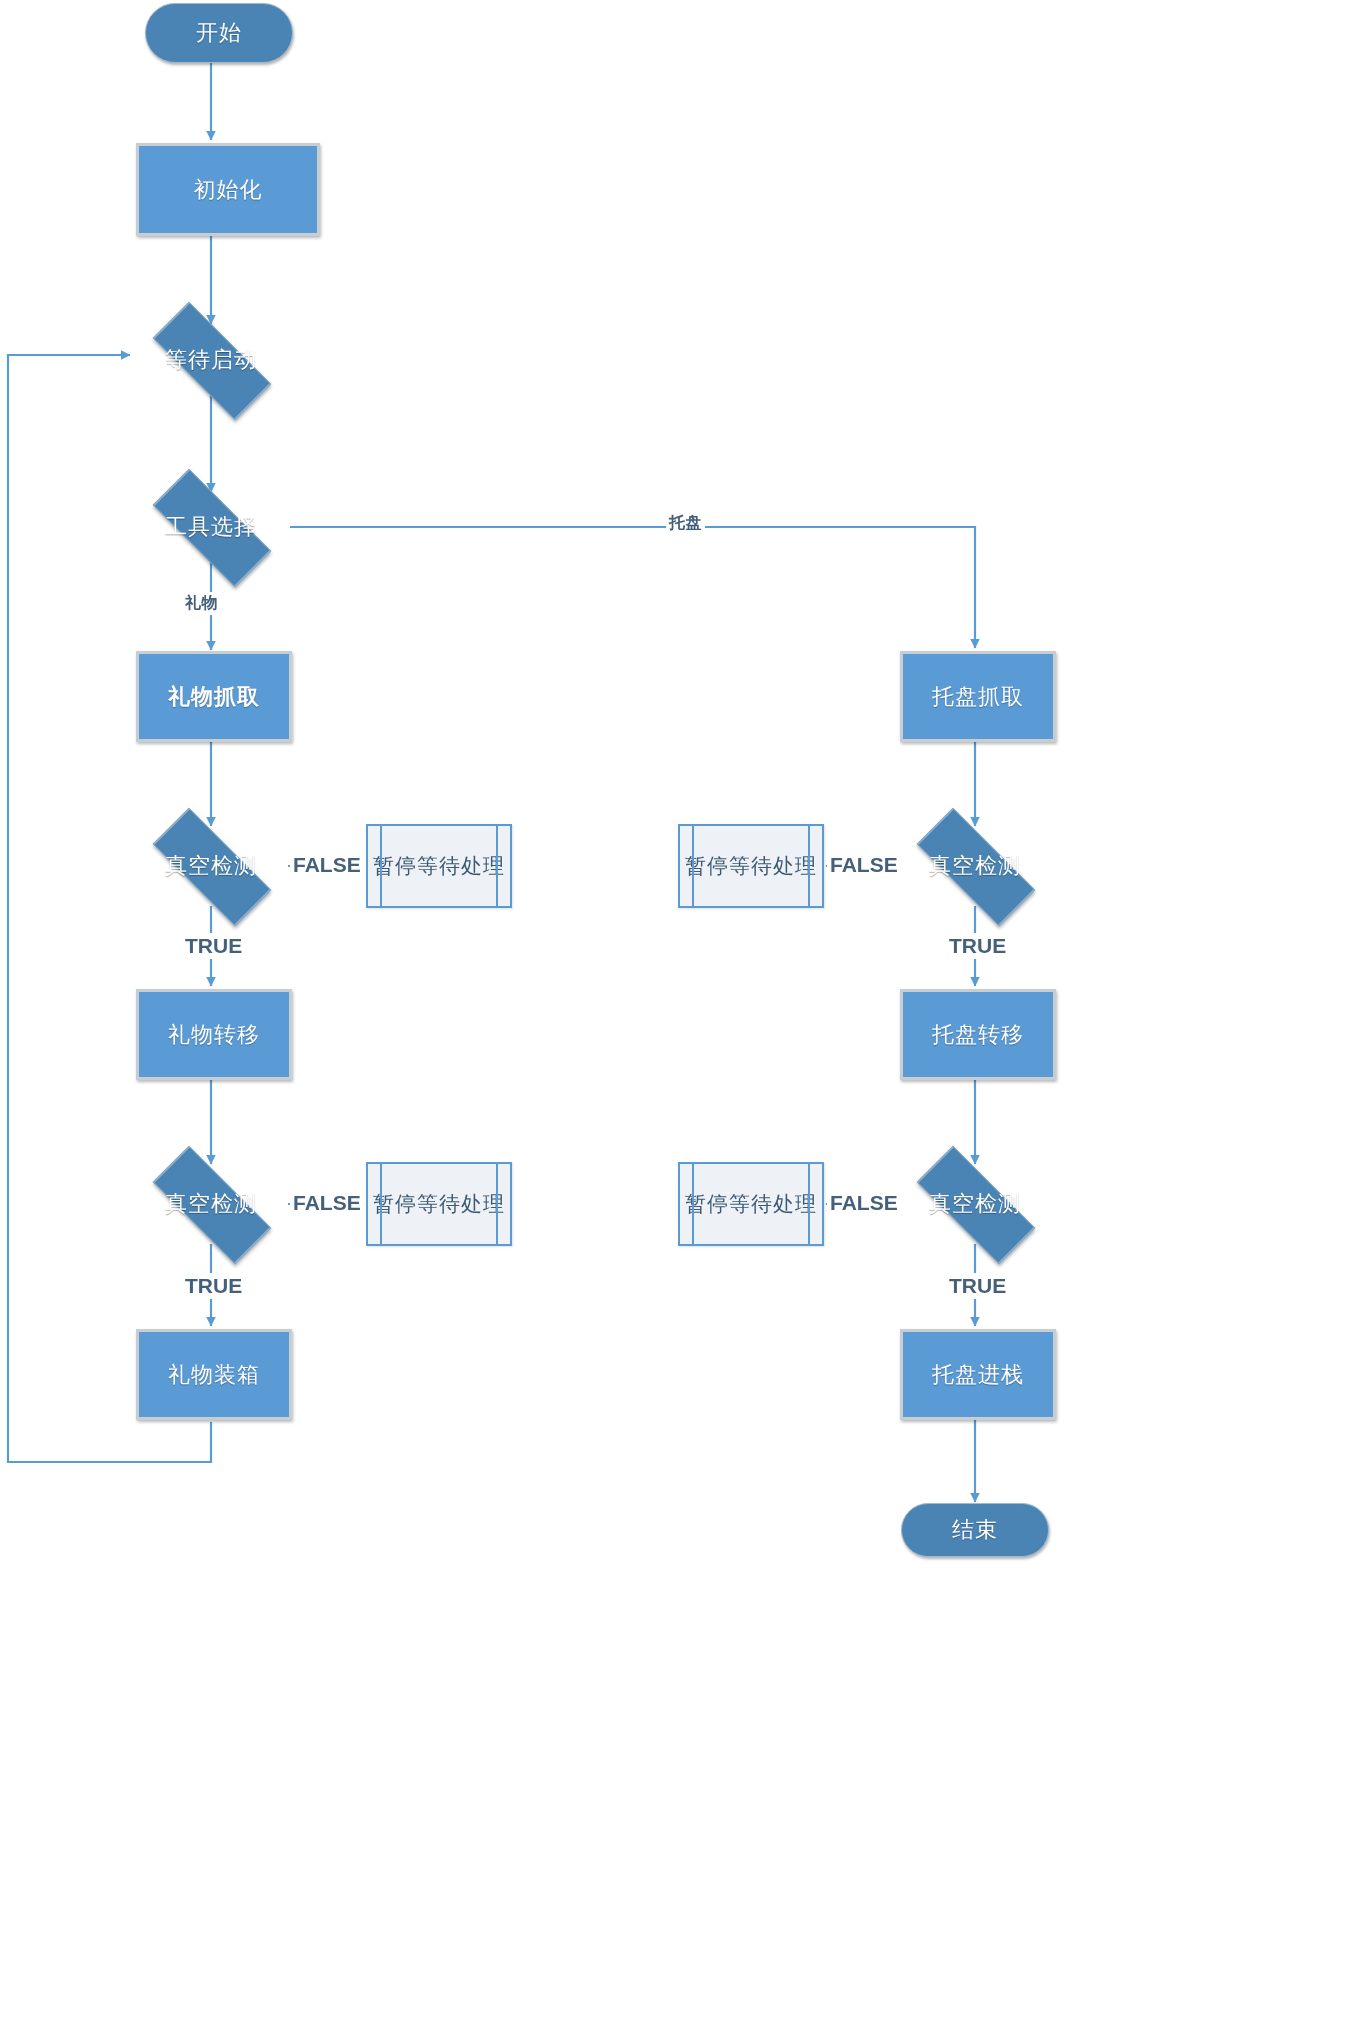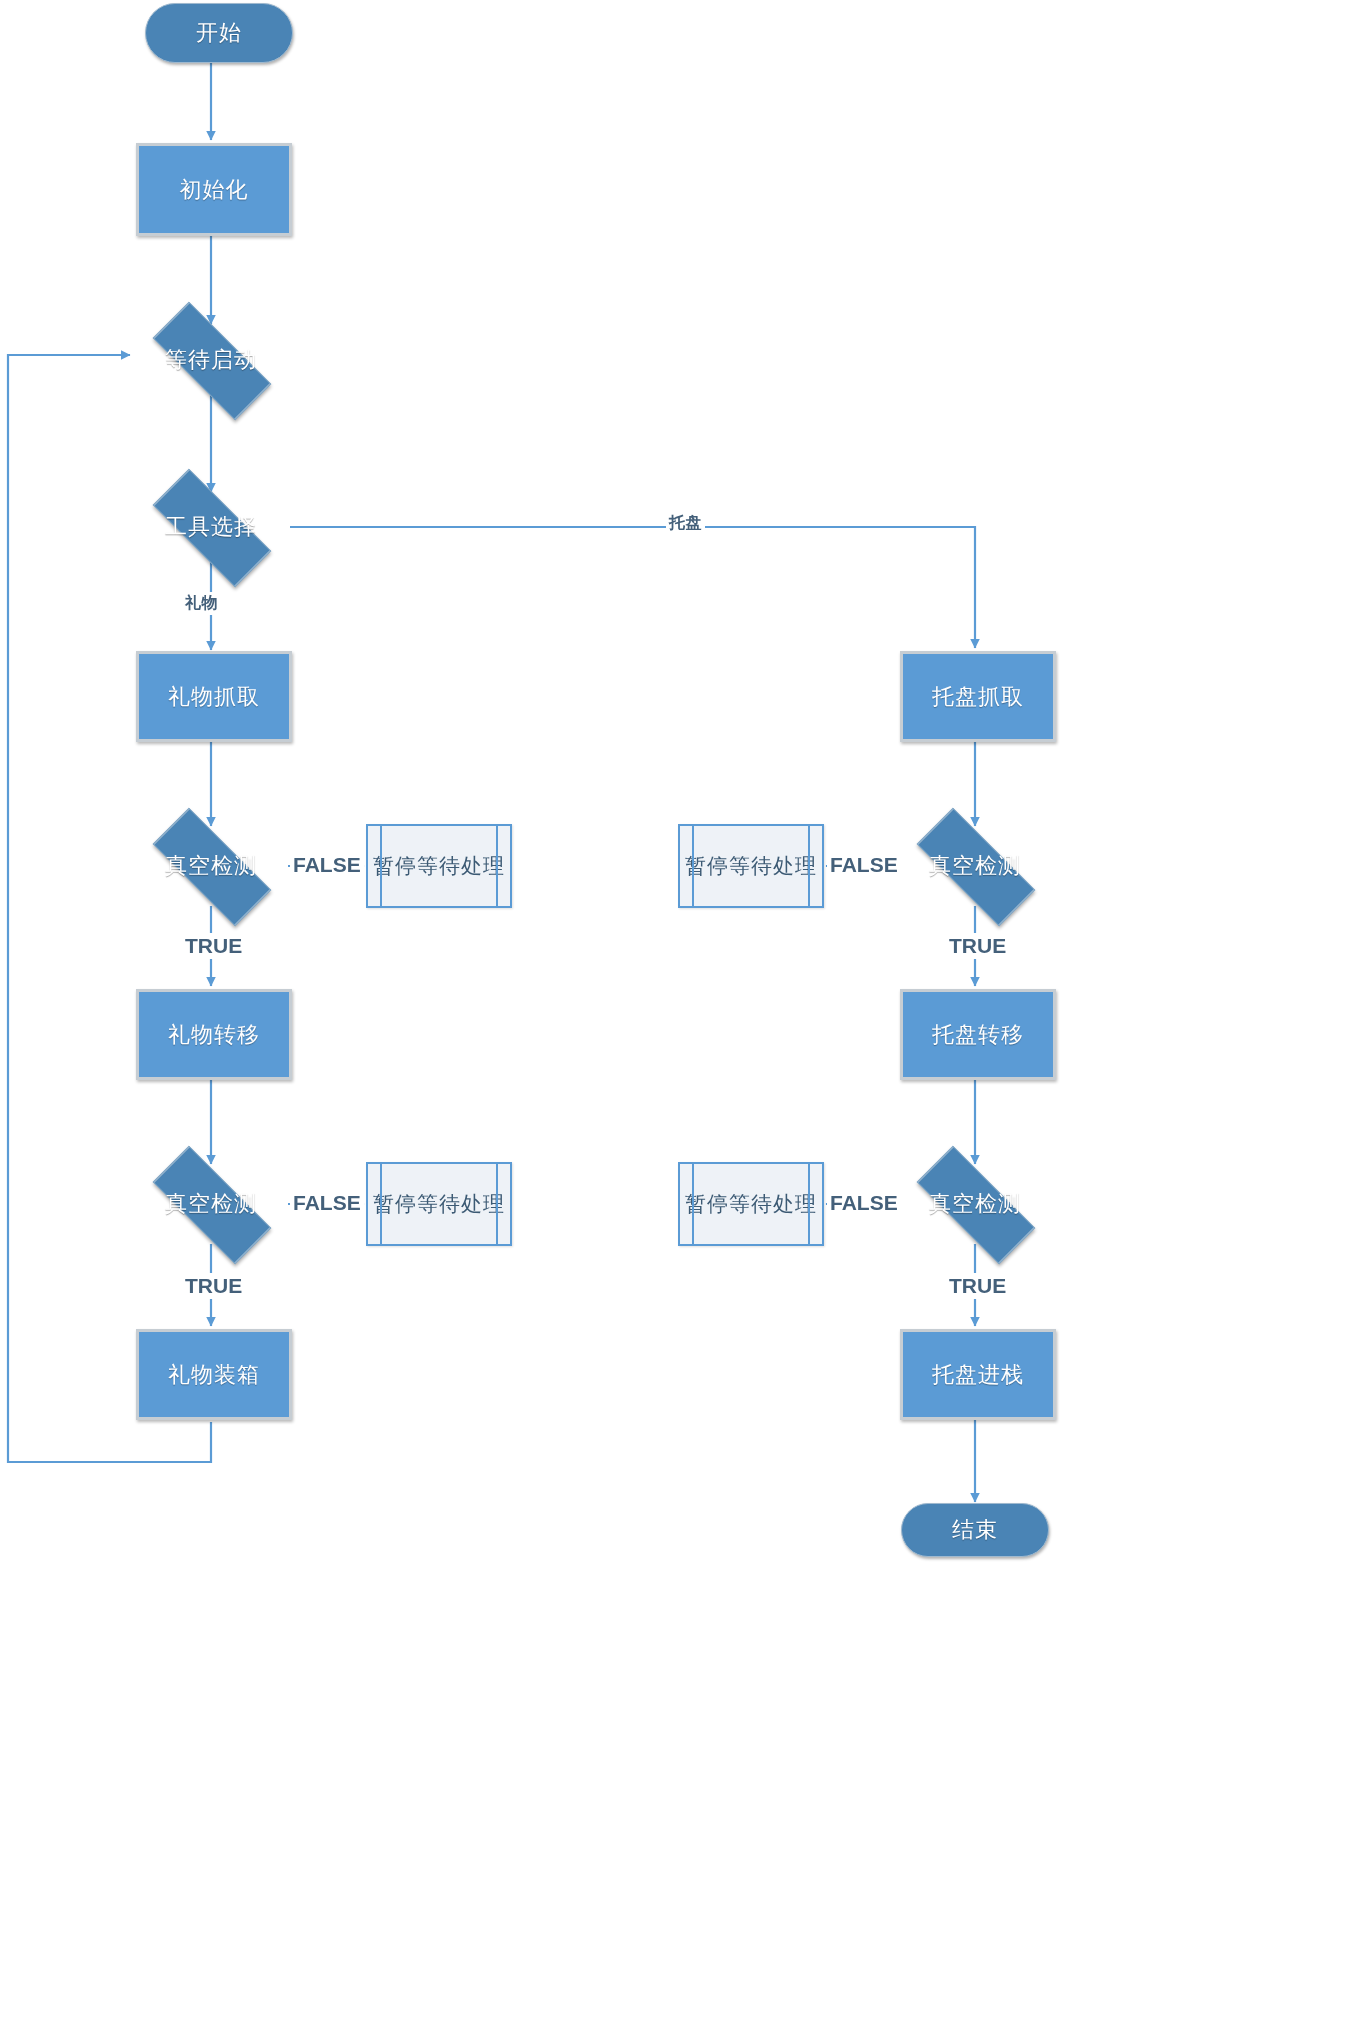--- a/index.html
+++ b/index.html
@@ -164,37 +164,37 @@
       <path d="M975,1420 L975,1502"></path>
 
       <path d="M211,1422 L211,1462 L8,1462 L8,355 L130,355"></path>
     </g>
   </svg>
 
   <div class="node term" style="left:145px; top:3px; width:148px; height:60px;">
     <span>开始</span>
   </div>
 
-  <div class="node proc" style="left:136px; top:143px; width:156px; height:93px;">
+  <div class="node proc" style="left:136px; top:143px; width:184px; height:93px;">
     <span>初始化</span>
   </div>
 
   <div class="node dec" style="left:131px; top:325px; width:160px; height:70px;">
     <div class="dia" style="width:62px;height:62px;margin-left:-31px;margin-top:-31px;transform:rotate(45deg) scale(1.82,0.80);"></div>
     <span class="dlabel">等待启动</span>
   </div>
 
   <div class="node dec" style="left:131px; top:492px; width:160px; height:70px;">
     <div class="dia" style="width:62px;height:62px;margin-left:-31px;margin-top:-31px;transform:rotate(45deg) scale(1.82,0.80);"></div>
     <span class="dlabel">工具选择</span>
   </div>
   <div class="elabel cn" style="left:666px; top:512px;">托盘</div>
   <div class="elabel cn" style="left:182px; top:592px;">礼物</div>
 
-  <div class="node proc" style="left:136px; top:651px; width:156px; height:91px;">
+  <div class="node proc" style="left:136px; top:651px; width:156px; height:91px;font-weight:bold;">
     <span>礼物抓取</span>
   </div>
 
   <div class="node dec" style="left:131px; top:831px; width:160px; height:70px;">
     <div class="dia" style="width:62px;height:62px;margin-left:-31px;margin-top:-31px;transform:rotate(45deg) scale(1.82,0.80);"></div>
     <span class="dlabel">真空检测</span>
   </div>
   <div class="elabel en" style="left:290px; top:852px;">FALSE</div>
   <div class="elabel en" style="left:182px; top:933px;">TRUE</div>
 

